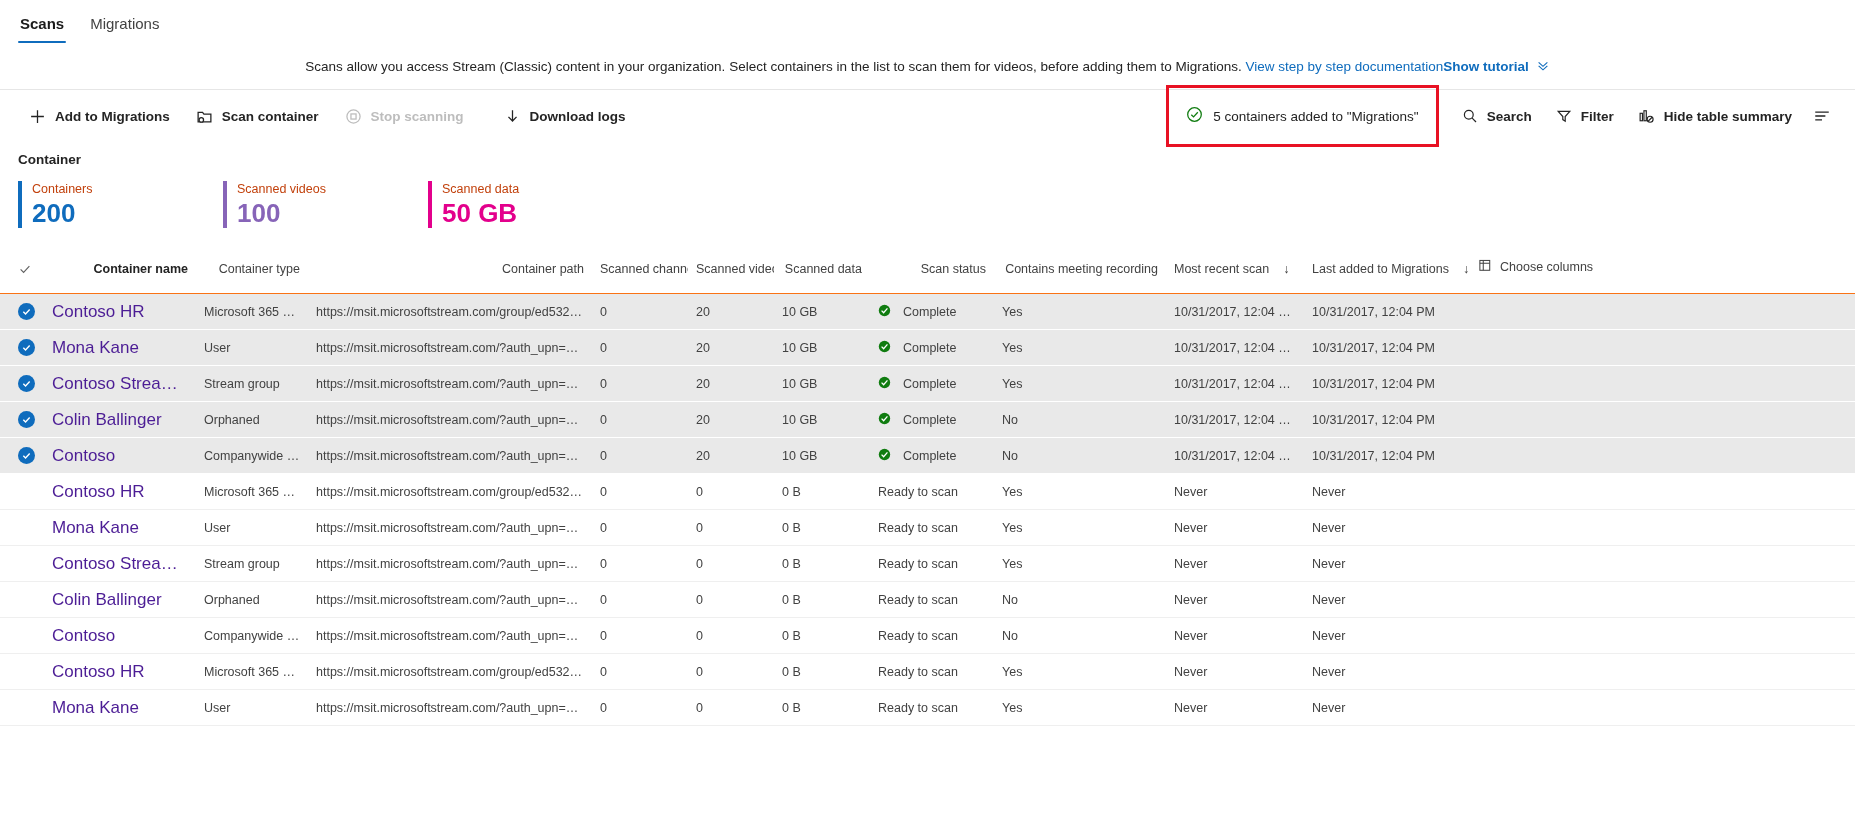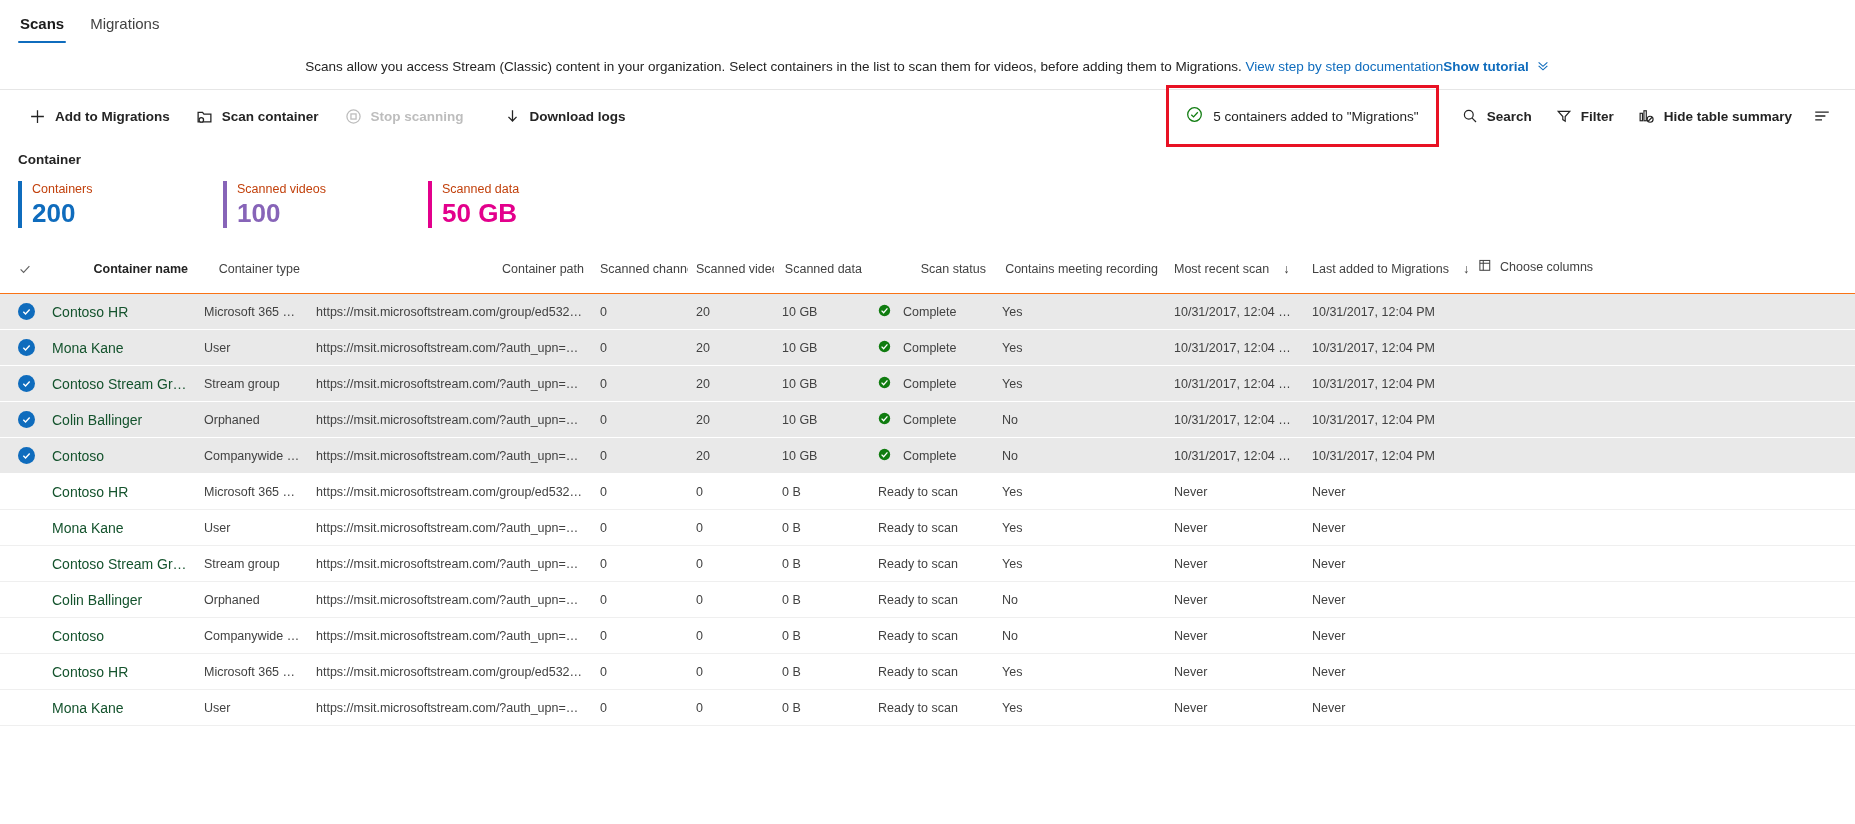--- a/index.html
+++ b/index.html
@@ -165,21 +165,21 @@
   tbody td {
     font-size: 12.5px;
     color: #424242;
     padding: 0 8px;
     height: 36px;
     vertical-align: middle;
     white-space: nowrap;
     overflow: hidden;
     text-overflow: ellipsis;
   }
-  tbody td.name-cell { font-size: 14px; color: #14532d; }
+  tbody td.name-cell { font-size: 17px; color: #4c1d95; }
   tbody tr { border-bottom: 1px solid #efefef; }
   tbody tr.selected { background: #e9e9e9; border-bottom: 1px solid #ffffff; }
 
   .col-check { width: 44px; padding-left: 18px !important; }
   .col-name { width: 152px; }
   .col-type { width: 112px; }
   .col-path { width: 284px; }
   .col-channels { width: 96px; }
   .col-videos { width: 86px; }
   .col-data { width: 96px; }

